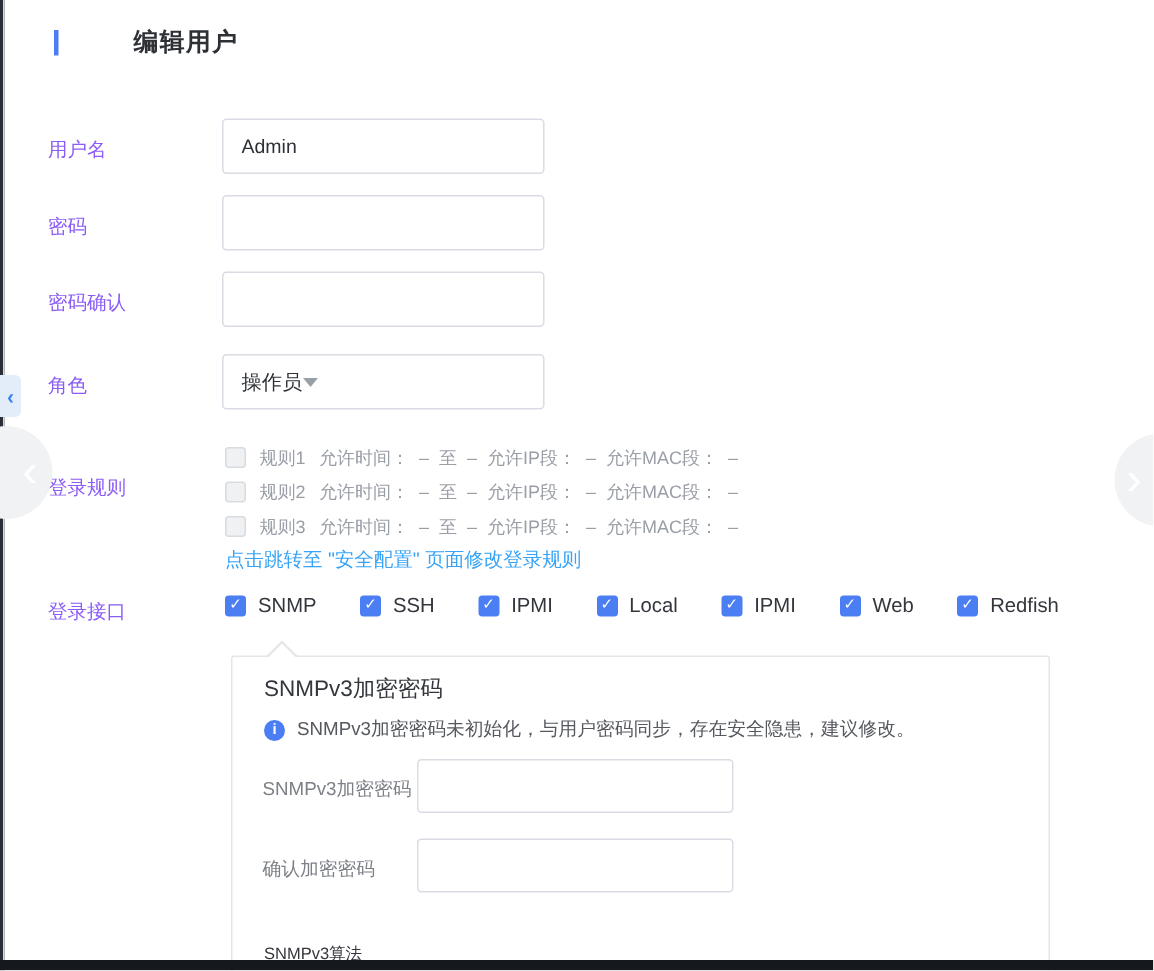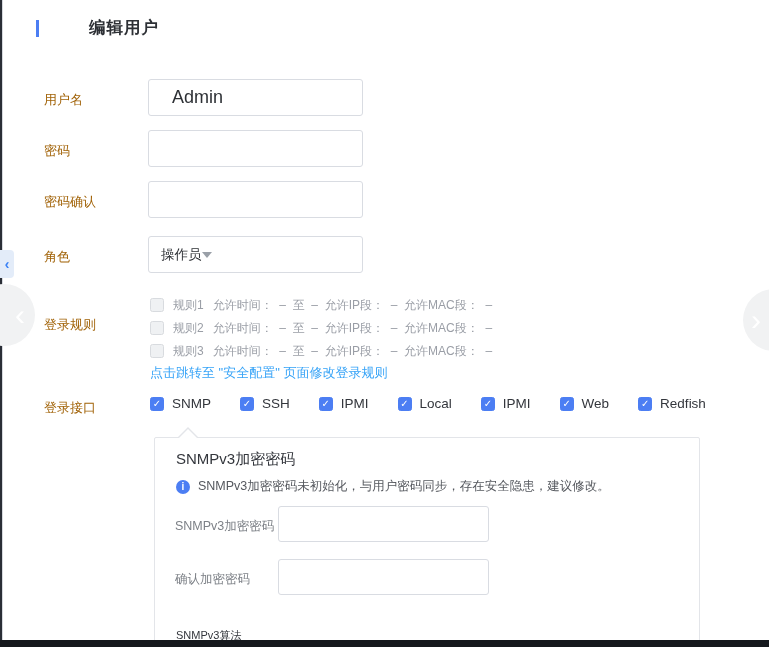--- a/index.html
+++ b/index.html
@@ -16,22 +16,22 @@
   .nav-prev { left:-27px; top:284px; justify-content:flex-end; padding-right:10px; }
   .nav-next { left:743px; top:289px; justify-content:flex-start; padding-left:8px; }
   .nav-circle span { line-height:1; font-weight:400; }
 
   
   .title-wrap { position:absolute; left:36px; top:17px; display:flex; align-items:center; }
   .title-bar { width:3px; height:17px; background:#4c7ef3; margin-right:10px; }
   .page-title { font-size:16.5px; font-weight:bold; color:#2d3035; letter-spacing:1px;margin-left:40px; }
 
   
-  .form-label { position:absolute; left:44px; font-size:13px; color:#a16207; }
-  .text-input { position:absolute; left:148px; width:215px; height:37px; border:1px solid #d9dce2; border-radius:3px; padding:0 23px; font-size:18px; color:#2d3035; outline:none; font-family:inherit; background:#fff; }
+  .form-label { position:absolute; left:32px; font-size:13px; color:#8b5cf6; }
+  .text-input { position:absolute; left:148px; width:215px; height:37px; border:1px solid #d9dce2; border-radius:3px; padding:0 12px; font-size:13px; color:#2d3035; outline:none; font-family:inherit; background:#fff; }
   .select-box { position:absolute; left:148px; width:215px; height:37px; border:1px solid #d9dce2; border-radius:3px; padding:0 12px; font-size:13.5px; color:#2d3035; display:flex; align-items:center; justify-content:flex-start; cursor:pointer; background:#fff; }
   .caret-down { width:0; height:0; border-left:5px solid transparent; border-right:5px solid transparent; border-top:6px solid #9aa0a8; }
 
   
   .rule-row { position:absolute; left:150px; height:16px; display:flex; align-items:center; gap:9px; }
   .rule-name { font-size:12px; color:#9a9ea6; }
   .rule-detail { font-size:12px; color:#9a9ea6; white-space:pre; }
   .rules-link { position:absolute; left:150px; top:364px; font-size:13px; color:#36a3f7; text-decoration:none; cursor:pointer; }
 
   

